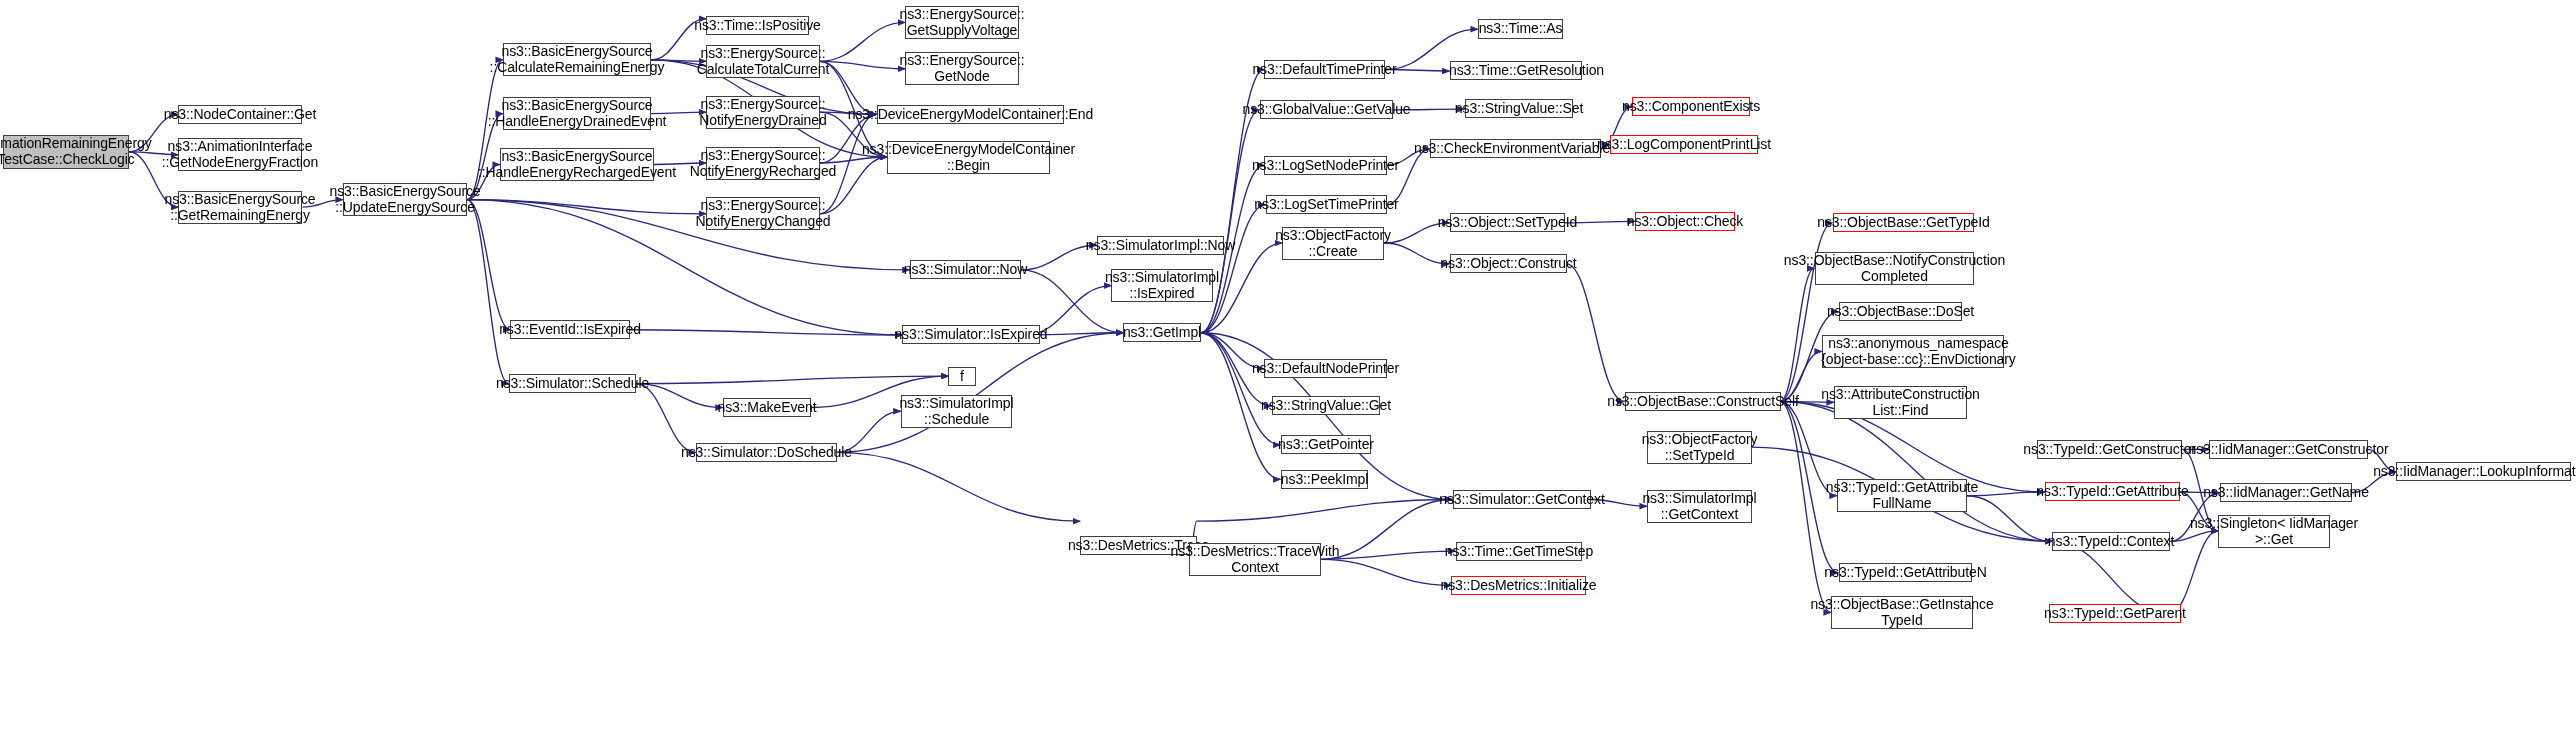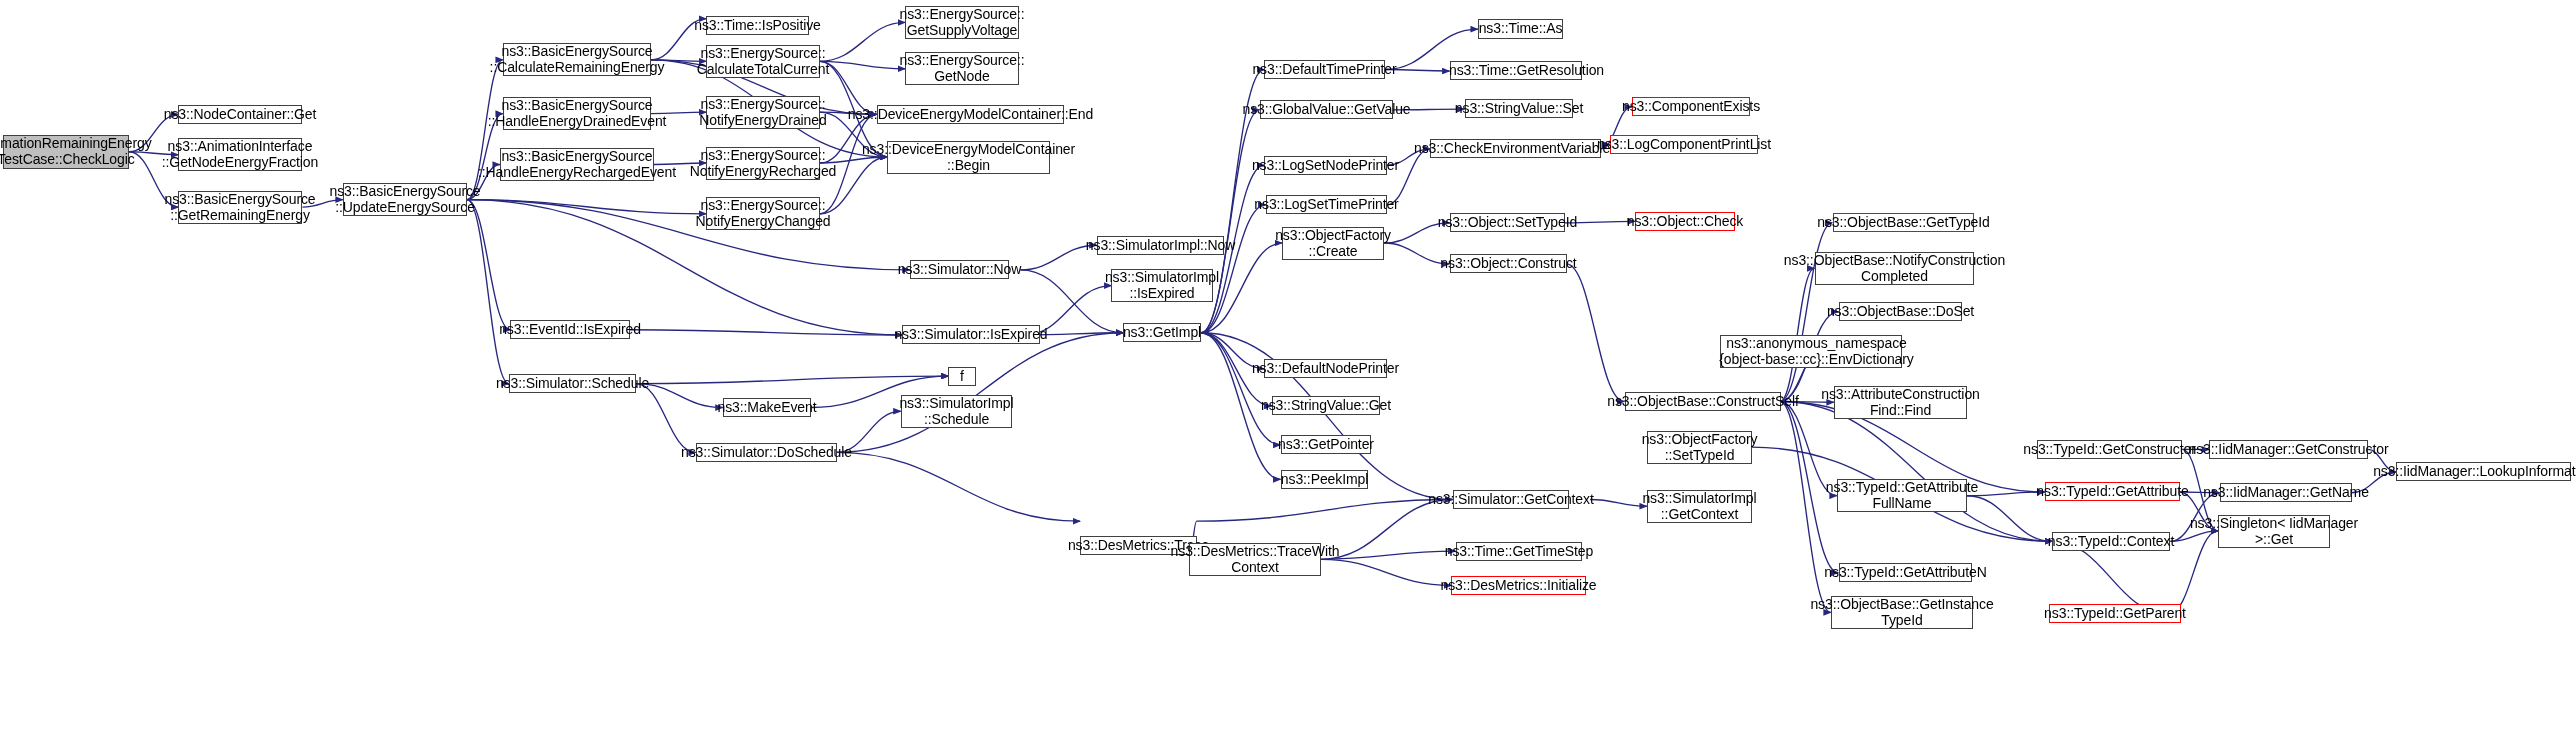--- a/index.html
+++ b/index.html
@@ -175,41 +175,41 @@
 NotifyEnergyRecharged</div>
     <div class="node" style="left: 706px; top: 197px; width: 114px; height: 33px;">ns3::EnergySource::
 NotifyEnergyChanged</div>
     <div class="node" style="left: 905px; top: 6px; width: 114px; height: 33px;">ns3::EnergySource::
 GetSupplyVoltage</div>
     <div class="node" style="left: 905px; top: 52px; width: 114px; height: 33px;">ns3::EnergySource::
 GetNode</div>
     <div class="node" style="left: 877px; top: 105px; width: 187px; height: 19.4px;">ns3::DeviceEnergyModelContainer::End</div>
     <div class="node" style="left: 887px; top: 141px; width: 163px; height: 33px;">ns3::DeviceEnergyModelContainer
 ::Begin</div>
-    <div class="node" style="left: 910px; top: 260px; width: 99px; height: 19.4px;">ns3::Simulator::Now</div>
+    <div class="node" style="left: 910px; top: 260px; width: 111px; height: 19.4px;">ns3::Simulator::Now</div>
     <div class="node" style="left: 510px; top: 320px; width: 120px; height: 19.4px;">ns3::EventId::IsExpired</div>
     <div class="node" style="left: 509px; top: 374px; width: 127px; height: 19.4px;">ns3::Simulator::Schedule</div>
     <div class="node" style="left: 723px; top: 398px; width: 88px; height: 19.4px;">ns3::MakeEvent</div>
     <div class="node" style="left: 696px; top: 443px; width: 141px; height: 19.4px;">ns3::Simulator::DoSchedule</div>
     <div class="node" style="left: 902px; top: 325px; width: 138px; height: 19.4px;">ns3::Simulator::IsExpired</div>
     <div class="node" style="left: 948px; top: 367px; width: 28px; height: 19.4px;">f</div>
     <div class="node" style="left: 901px; top: 395px; width: 111px; height: 33px;">ns3::SimulatorImpl
 ::Schedule</div>
     <div class="node" style="left: 1097px; top: 236px; width: 127px; height: 19.4px;">ns3::SimulatorImpl::Now</div>
     <div class="node" style="left: 1111px; top: 269px; width: 102px; height: 33px;">ns3::SimulatorImpl
 ::IsExpired</div>
     <div class="node" style="left: 1123px; top: 323px; width: 78px; height: 19.4px;">ns3::GetImpl</div>
     <div class="node" style="left: 1264px; top: 359px; width: 123px; height: 19.4px;">ns3::DefaultNodePrinter</div>
     <div class="node" style="left: 1272px; top: 396px; width: 108px; height: 19.4px;">ns3::StringValue::Get</div>
     <div class="node" style="left: 1281px; top: 435px; width: 90px; height: 19.4px;">ns3::GetPointer</div>
     <div class="node" style="left: 1281px; top: 470px; width: 87px; height: 19.4px;">ns3::PeekImpl</div>
     <div class="node" style="left: 1080px; top: 512px; width: 117px; height: 19.4px; margin-top: 24px;">ns3::DesMetrics::Trace</div>
     <div class="node" style="left: 1189px; top: 543px; width: 132px; height: 33px;">ns3::DesMetrics::TraceWith
 Context</div>
-    <div class="node" style="left: 1453px; top: 490px; width: 116px; height: 19.4px;">ns3::Simulator::GetContext</div>
+    <div class="node" style="left: 1453px; top: 490px; width: 138px; height: 19.4px;">ns3::Simulator::GetContext</div>
     <div class="node" style="left: 1456px; top: 542px; width: 126px; height: 19.4px;">ns3::Time::GetTimeStep</div>
     <div class="node red" style="left: 1451px; top: 576px; width: 135px; height: 19.4px;">ns3::DesMetrics::Initialize</div>
     <div class="node" style="left: 1264px; top: 60px; width: 121px; height: 19.4px;">ns3::DefaultTimePrinter</div>
     <div class="node" style="left: 1260px; top: 100px; width: 133px; height: 19.4px;">ns3::GlobalValue::GetValue</div>
     <div class="node" style="left: 1264px; top: 156px; width: 123px; height: 19.4px;">ns3::LogSetNodePrinter</div>
     <div class="node" style="left: 1266px; top: 195px; width: 121px; height: 19.4px;">ns3::LogSetTimePrinter</div>
     <div class="node" style="left: 1282px; top: 227px; width: 102px; height: 33px;">ns3::ObjectFactory
 ::Create</div>
     <div class="node" style="left: 1478px; top: 19.4px; width: 85px; height: 19.4px;">ns3::Time::As</div>
     <div class="node" style="left: 1450px; top: 61px; width: 132px; height: 19.4px; padding-left: 24px;">ns3::Time::GetResolution</div>
@@ -222,24 +222,24 @@
     <div class="node red" style="left: 1635px; top: 212px; width: 100px; height: 19.4px;">ns3::Object::Check</div>
     <div class="node" style="left: 1625px; top: 392px; width: 156px; height: 19.4px;">ns3::ObjectBase::ConstructSelf</div>
     <div class="node" style="left: 1647px; top: 431px; width: 105px; height: 33px;">ns3::ObjectFactory
 ::SetTypeId</div>
     <div class="node" style="left: 1647px; top: 490px; width: 105px; height: 33px;">ns3::SimulatorImpl
 ::GetContext</div>
     <div class="node red" style="left: 1833px; top: 213px; width: 141px; height: 19.4px;">ns3::ObjectBase::GetTypeId</div>
     <div class="node" style="left: 1815px; top: 252px; width: 159px; height: 33px;">ns3::ObjectBase::NotifyConstruction
 Completed</div>
     <div class="node" style="left: 1839px; top: 302px; width: 123px; height: 19.4px;">ns3::ObjectBase::DoSet</div>
-    <div class="node" style="left: 1720px; top: 335px; width: 182px; height: 33px; padding-left: 14px;">ns3::anonymous_namespace
+    <div class="node" style="left: 1822px; top: 335px; width: 182px; height: 33px; padding-left: 14px;">ns3::anonymous_namespace
 {object-base::cc}::EnvDictionary</div>
     <div class="node" style="left: 1834px; top: 386px; width: 133px; height: 33px;">ns3::AttributeConstruction
-Find::Find</div>
+List::Find</div>
     <div class="node" style="left: 1837px; top: 479px; width: 130px; height: 33px;">ns3::TypeId::GetAttribute
 FullName</div>
     <div class="node" style="left: 1839px; top: 563px; width: 133px; height: 19.4px;">ns3::TypeId::GetAttributeN</div>
     <div class="node" style="left: 1831px; top: 596px; width: 142px; height: 33px;">ns3::ObjectBase::GetInstance
 TypeId</div>
     <div class="node" style="left: 2037px; top: 440px; width: 145px; height: 19.4px;">ns3::TypeId::GetConstructor</div>
     <div class="node red" style="left: 2045px; top: 482px; width: 135px; height: 19.4px;">ns3::TypeId::GetAttribute</div>
     <div class="node" style="left: 2052px; top: 532px; width: 118px; height: 19.4px;">ns3::TypeId::Context</div>
     <div class="node red" style="left: 2049px; top: 604px; width: 132px; height: 19.4px;">ns3::TypeId::GetParent</div>
     <div class="node" style="left: 2209px; top: 440px; width: 159px; height: 19.4px;">ns3::IidManager::GetConstructor</div>

